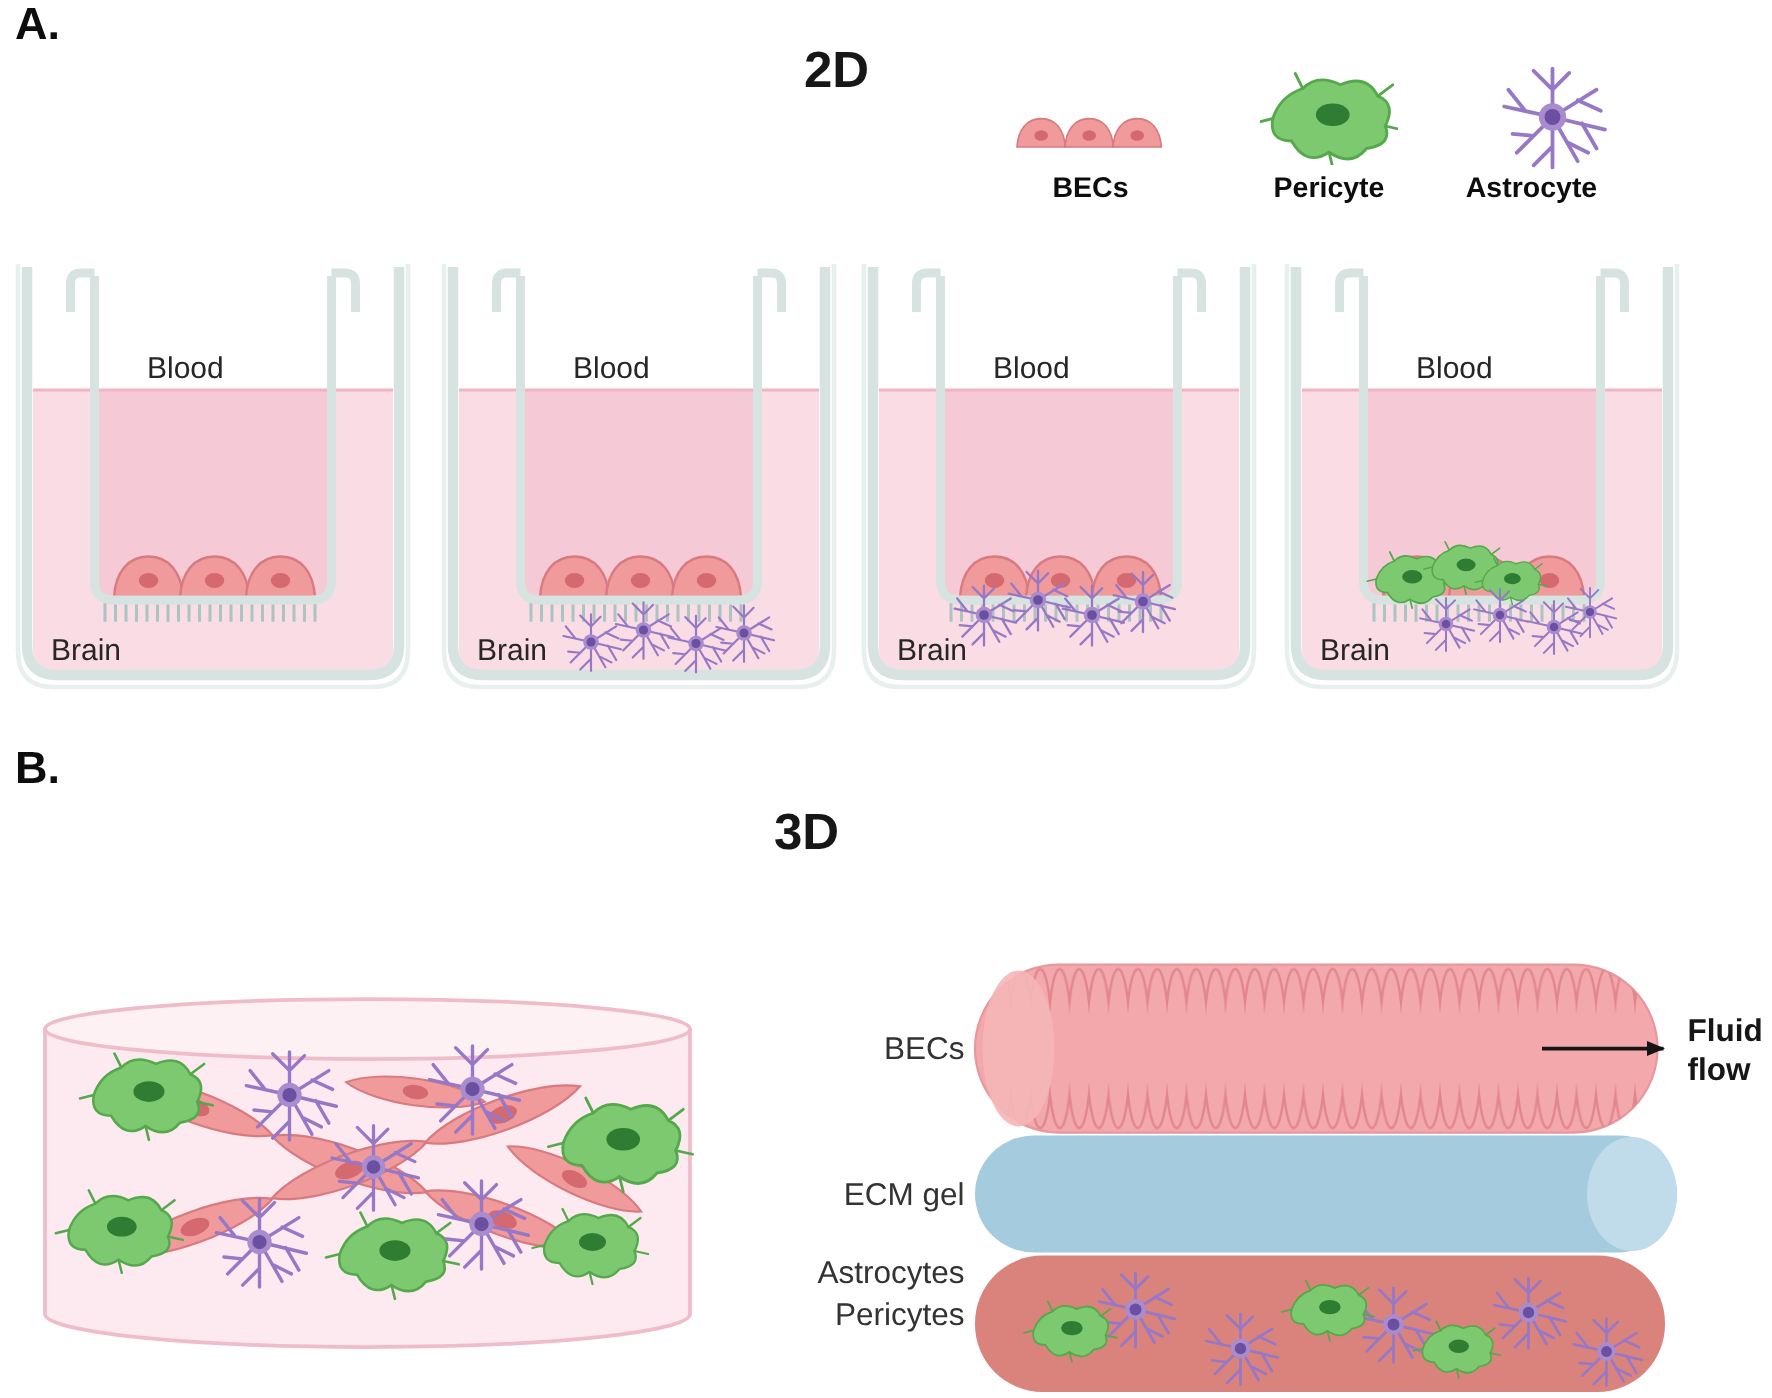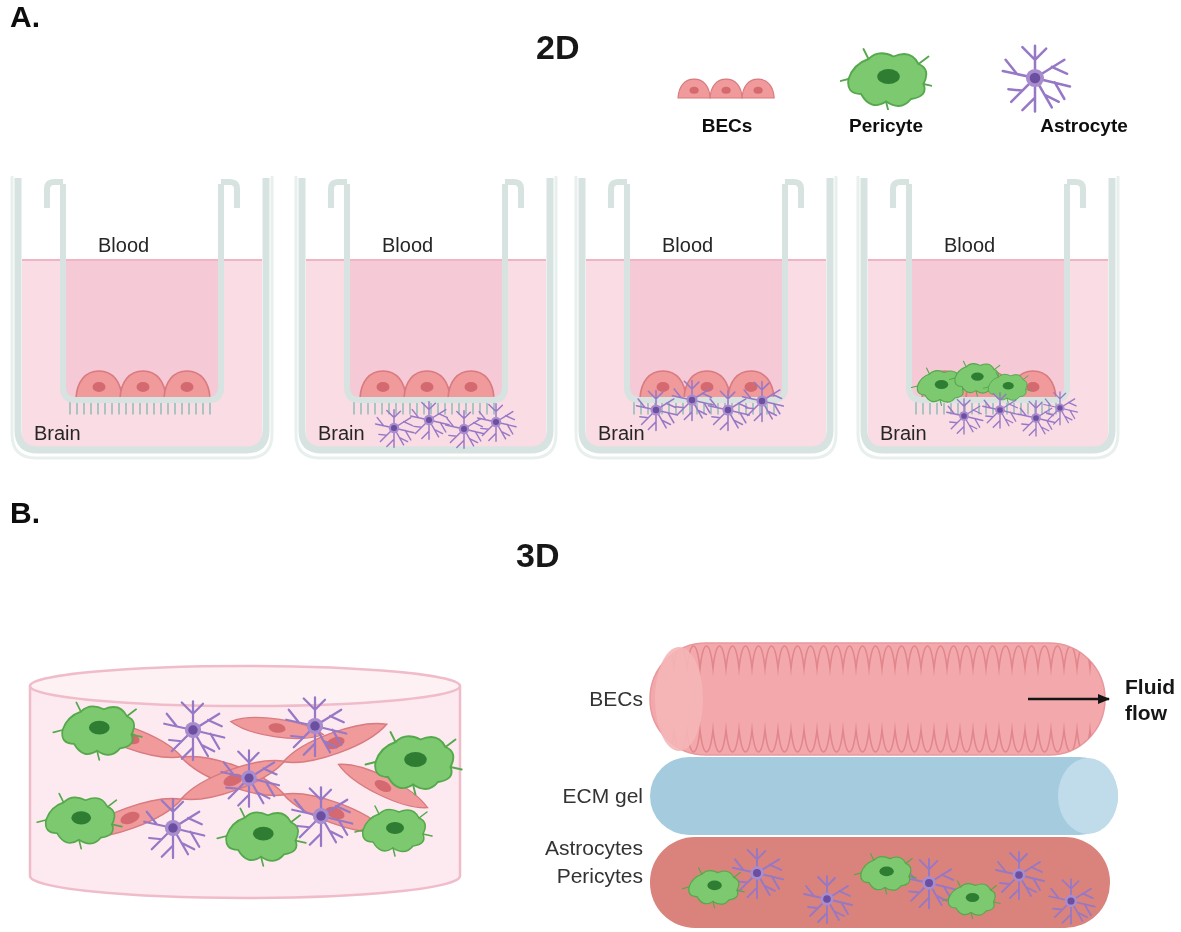--- a/index.html
+++ b/index.html
@@ -88,21 +88,21 @@
     <div class="legend-label" style="left:676px;top:115px;width:102px">BECs</div>
 
     <svg class="abs" style="left:840px;top:46px" width="92" height="64">
       <use href="#g-peri" transform="translate(46,33) scale(1.25)"></use>
     </svg>
     <div class="legend-label" style="left:836px;top:115px;width:100px">Pericyte</div>
 
     <svg class="abs" style="left:986px;top:38px" width="98" height="80">
       <use href="#g-ast" transform="translate(49,40) scale(1.4)"></use>
     </svg>
-    <div class="legend-label" style="left:1031px;top:115px;width:106px">Astrocyte</div>
+    <div class="legend-label" style="left:968px;top:115px;width:106px">Astrocyte</div>
   </div>
 
   <svg class="abs" style="left:6px;top:172px" width="272" height="292">
     <use href="#g-well"></use>
     <text class="well-label" x="92" y="80">Blood</text>
     <text class="well-label" x="28" y="268">Brain</text>
   </svg>
 
   <svg class="abs" style="left:290px;top:172px" width="272" height="292">
     <use href="#g-well"></use>

